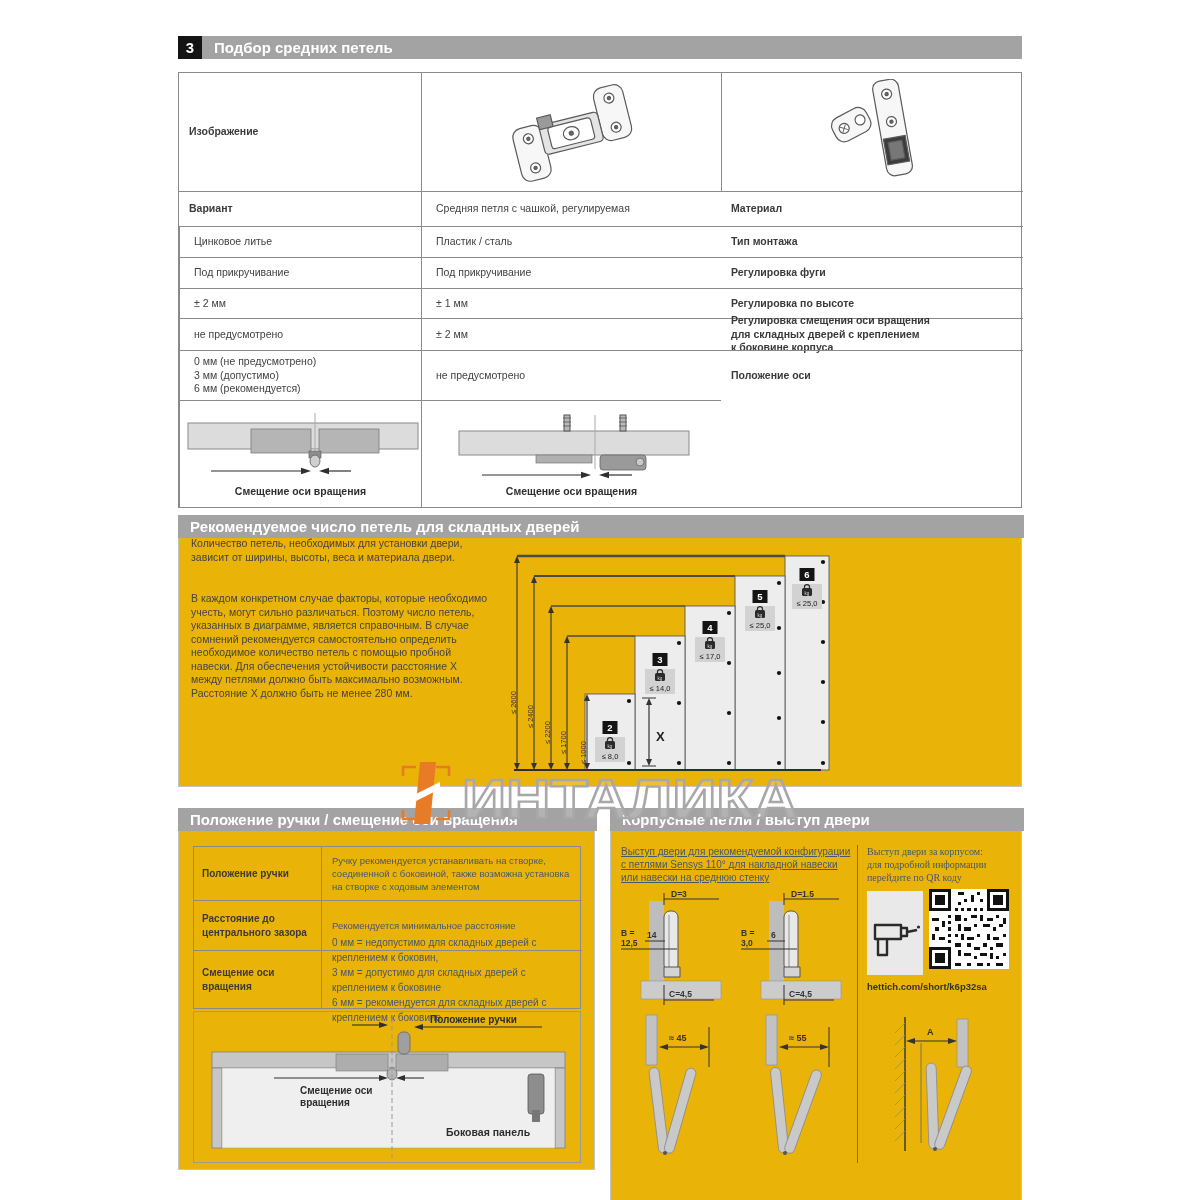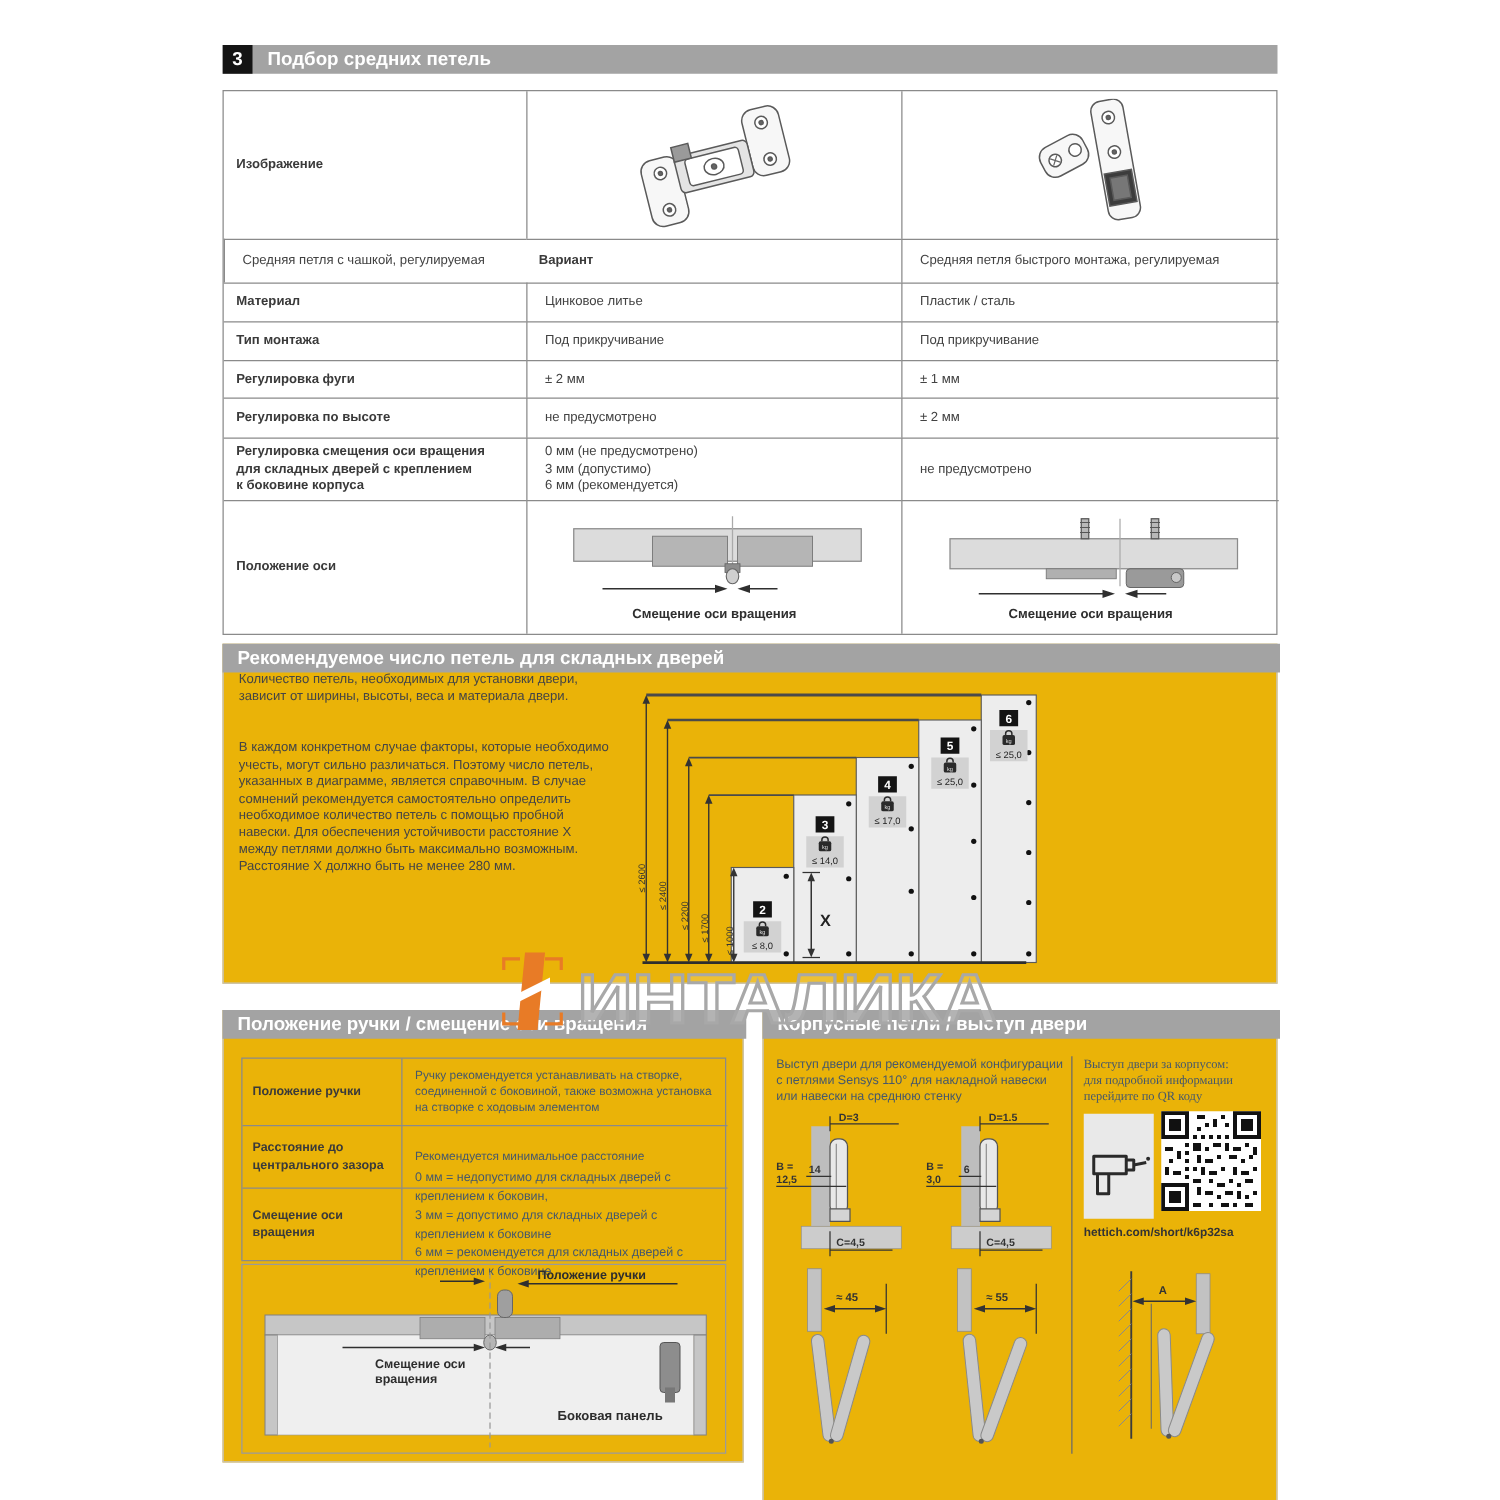--- a/index.html
+++ b/index.html
@@ -91,23 +91,22 @@
           <g transform="rotate(-18 38 42)">
             <rect x="16" y="28" width="38" height="26" rx="9"></rect>
             <circle cx="27" cy="41" r="5" fill="#fff"></circle>
               <circle cx="45" cy="41" r="5" fill="#fff"></circle>
             <path d="M24,38 l6,6 M30,38 l-6,6" stroke="#666" stroke-width="1"></path>
           </g>
         </g>
       </svg>
     </div>
 
+    <div class="c lbl colA">Вариант</div>
     <div class="c val">Средняя петля с чашкой, регулируемая</div>
-    <div class="c lbl colA">Вариант</div>
-    <div class="c val">Средняя петля быстрого монтажа, регулируемая</div>
 
     <div class="c lbl colA">Материал</div>
     <div class="c val">Цинковое литье</div>
     <div class="c val">Пластик / сталь</div>
 
     <div class="c lbl colA">Тип монтажа</div>
     <div class="c val">Под прикручивание</div>
     <div class="c val">Под прикручивание</div>
 
     <div class="c lbl colA">Регулировка фуги</div>
@@ -375,21 +374,21 @@
         <text x="106" y="94" font-size="10" font-weight="bold" fill="#2d2d2d">вращения</text>
         <text x="252" y="124" font-size="10.5" font-weight="bold" fill="#2d2d2d">Боковая панель</text>
       </svg>
     </div>
   </div>
 
   <div class="abs box" style="left:610px;top:808px;width:412px;height:439px;">
     <div class="hbar abs" style="left:-1px;top:-1px;width:414px;">
       <div class="pad">Корпусные петли / выступ двери</div>
     </div>
-    <div class="abs s4text" style="left:10px;top:36px;width:232px;">Выступ двери для рекомендуемой конфигурации
+    <div class="abs s4text" style="left:10px;top:36px;width:232px;text-decoration:underline;">Выступ двери для рекомендуемой конфигурации
 с петлями Sensys 110° для накладной навески
 или навески на среднюю стенку</div>
     <div class="abs" style="left:246px;top:36px;width:1px;height:318px;background:#6a6a6a;"></div>
     <div class="abs s4text" style="left:256px;top:36px;width:150px;font-family:Liberation Serif, serif;">Выступ двери за корпусом:
 для подробной информации
 перейдите по QR коду</div>
 
     <svg class="abs" style="left:8px;top:80px;" width="115" height="118" viewBox="0 0 115 118">
       <rect x="30" y="12" width="15" height="80" fill="#bdbdbd"></rect>
       <rect x="22" y="92" width="80" height="18" fill="#cccccc" stroke="#8a8a8a" stroke-width="0.5"></rect>

